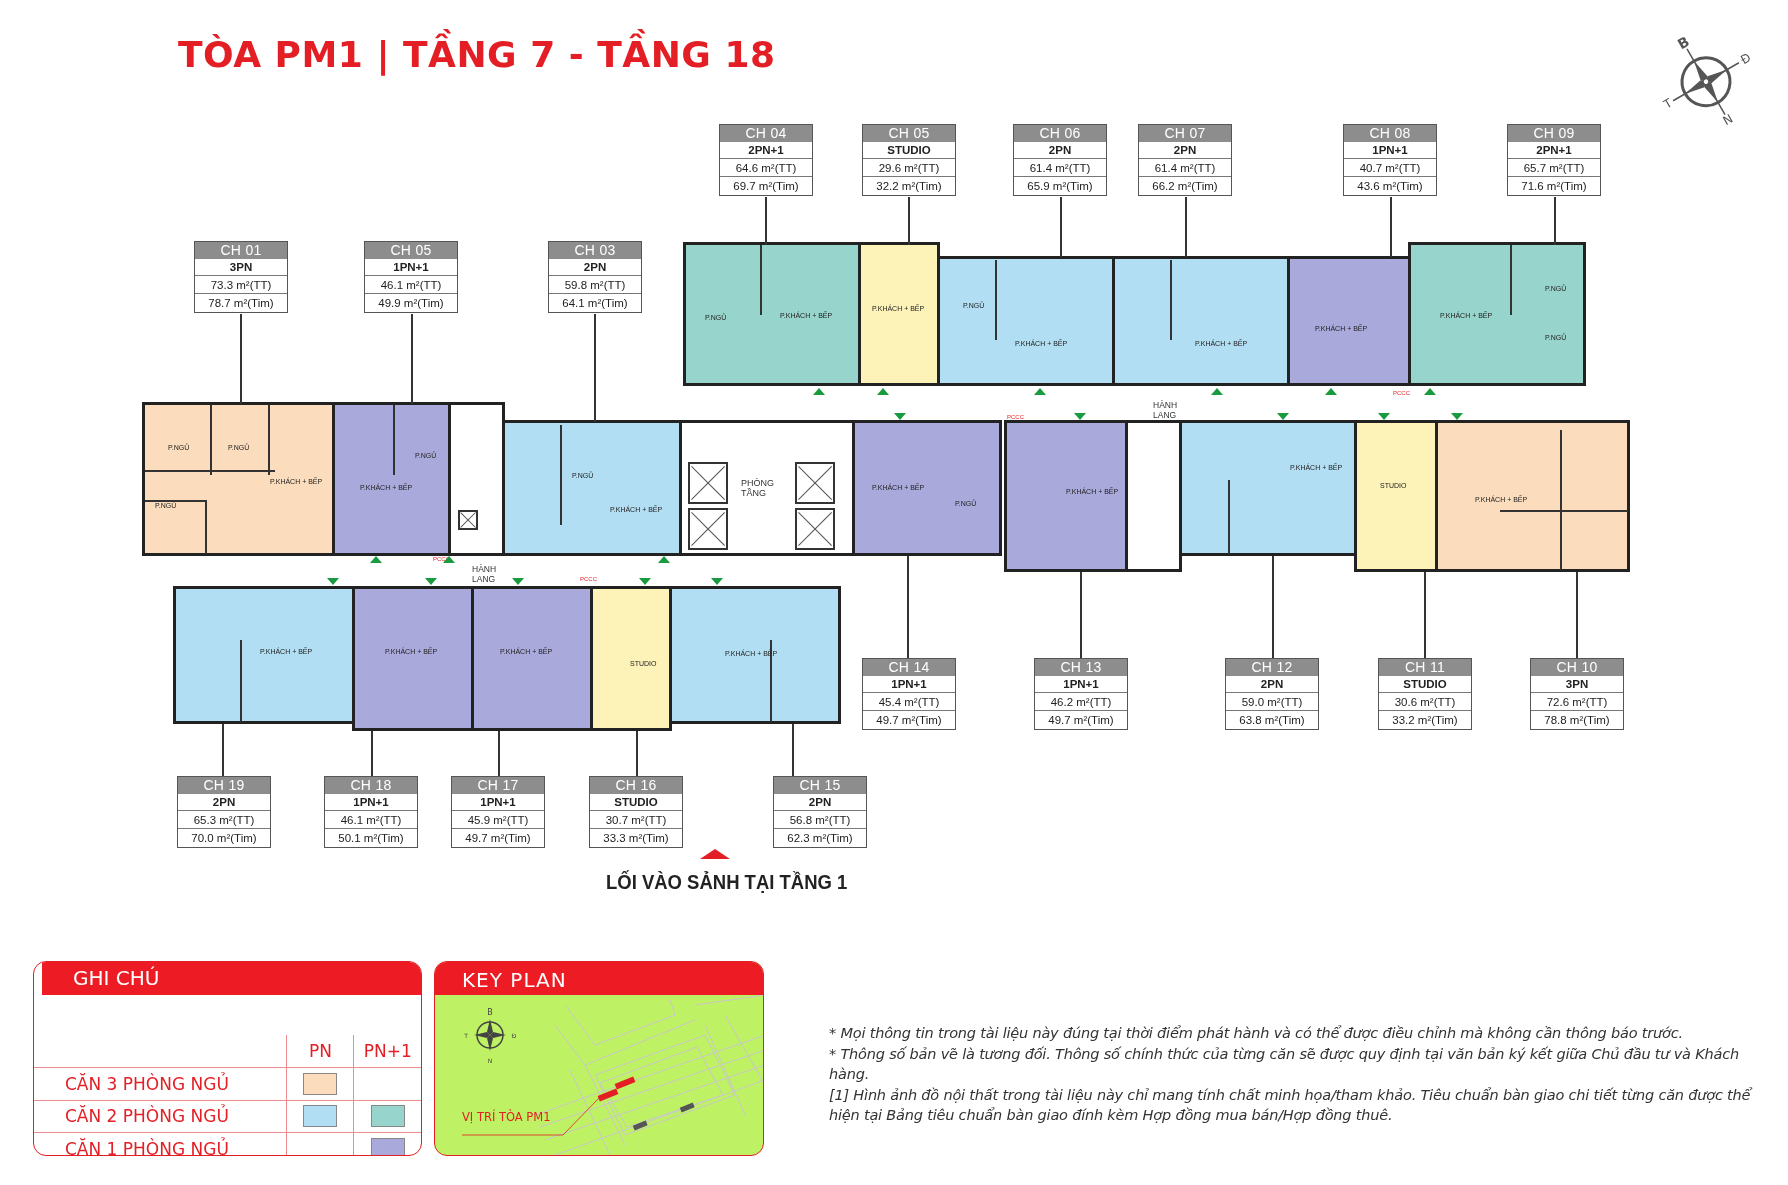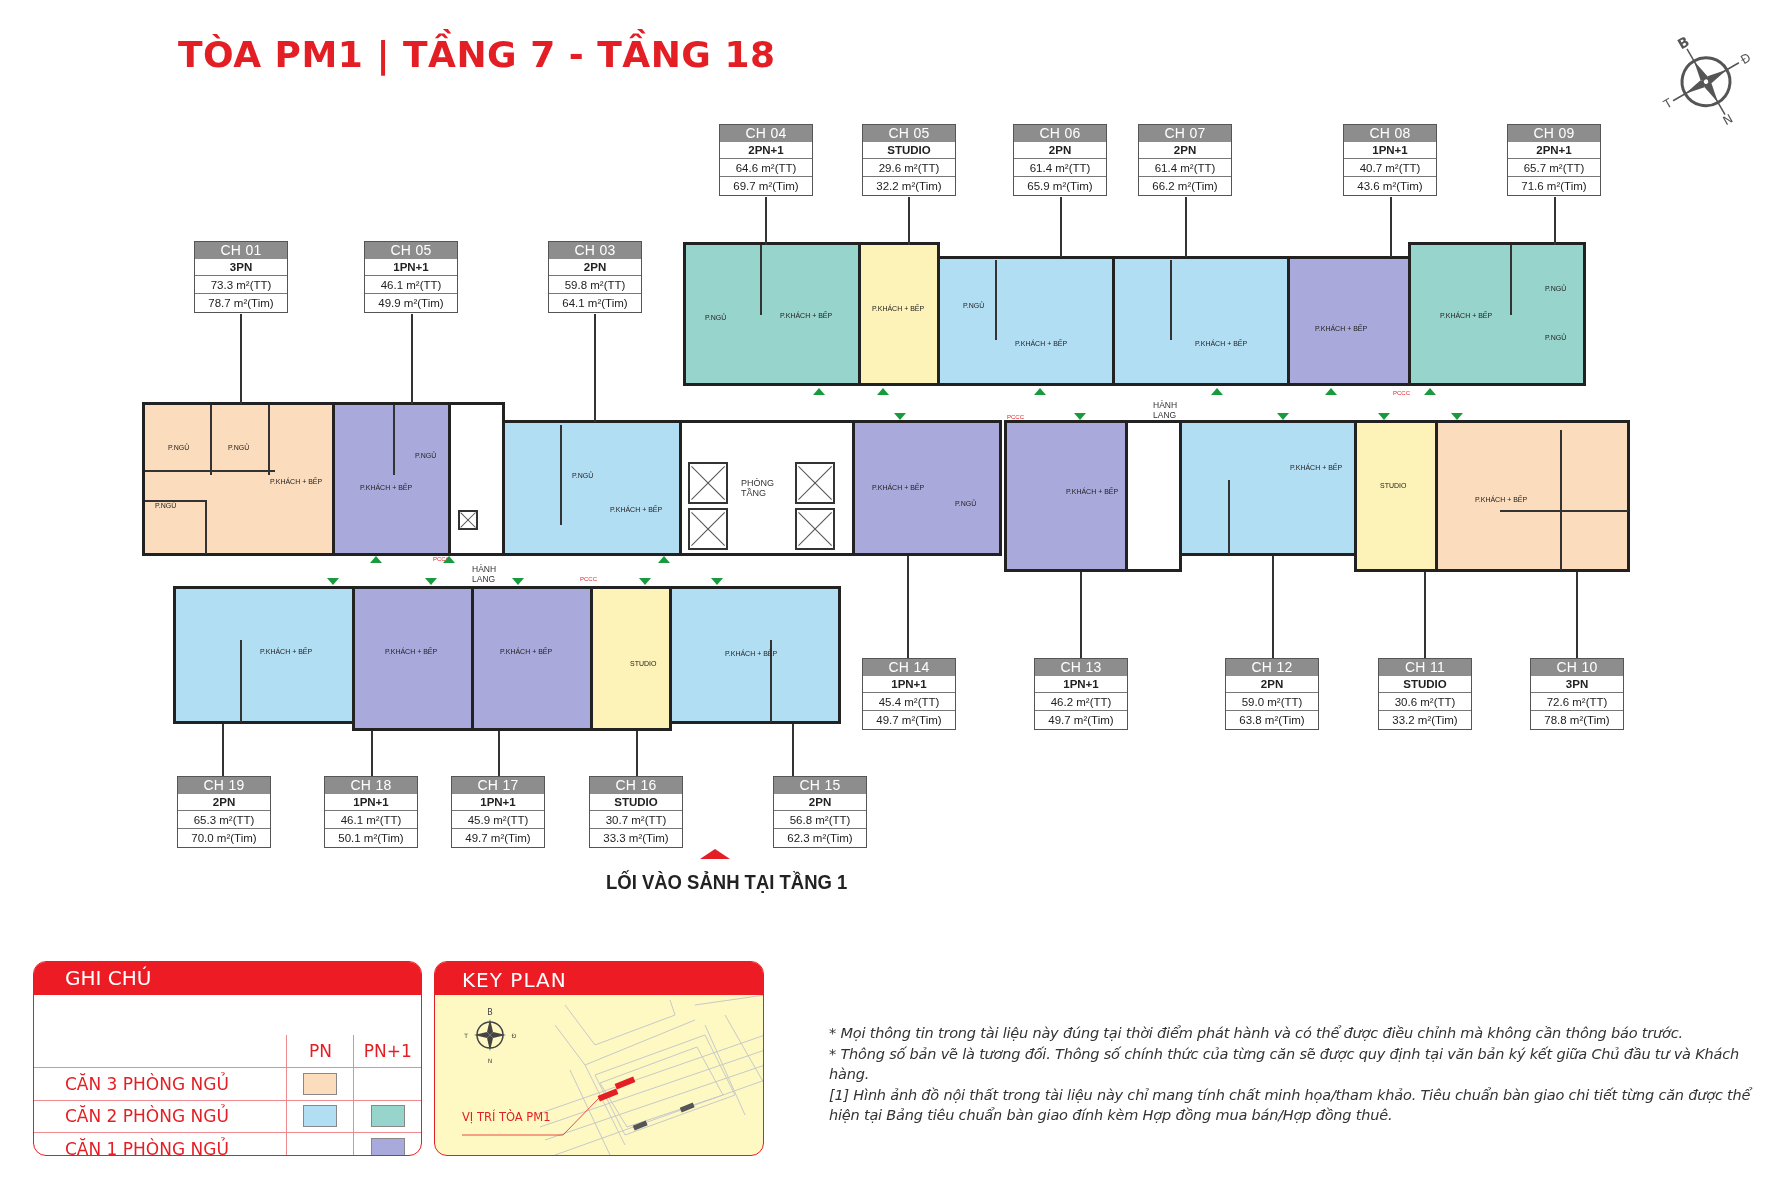--- a/index.html
+++ b/index.html
@@ -34,30 +34,30 @@
   .pccc { position: absolute; font-size: 6px; color: #e31e24; }
   .lift { position: absolute; border: 2px solid #333; background: #fff; }
   .lift::before, .lift::after { content: ""; position: absolute; left: 50%; top: 50%; width: 130%; height: 1px; background: #555; }
   .lift::before { transform: translate(-50%,-50%) rotate(45deg); }
   .lift::after { transform: translate(-50%,-50%) rotate(-45deg); }
 
   .entrance-arrow { position: absolute; left: 700px; top: 849px; width: 0; height: 0; border-left: 15px solid transparent; border-right: 15px solid transparent; border-bottom: 10px solid #e31e24; }
   .entrance-lbl { position: absolute; left: 606px; top: 870px; font-size: 21px; font-weight: bold; color: #222; font-family: "Liberation Sans", sans-serif; transform: scaleX(0.88); transform-origin: left; }
 
   .legend { position: absolute; left: 33px; top: 961px; width: 389px; height: 195px; border: 1.5px solid #e31e24; border-radius: 13px; overflow: hidden; }
-  .legend .lh { height: 33px; background: #ed1c24; color: #fff; font-size: 20px; padding-left: 31px; line-height: 33px; font-family: "DejaVu Sans", sans-serif; }
+  .legend .lh { height: 33px; background: #ed1c24; color: #fff; font-size: 20px; padding-left: 31px; line-height: 33px; font-family: "DejaVu Sans", sans-serif; margin-left: 8px; }
   .legend table { border-collapse: collapse; width: 100%; margin-top: 40px; }
   .legend td { border-top: 1px solid #ef8b8f; height: 32.5px; color: #e31e24; font-size: 17px; font-family: "DejaVu Sans", sans-serif; }
   .legend td.nm { padding-left: 31px; width: 245px; border-right: 1px solid #ef8b8f; }
   .legend td.c { width: 65px; text-align: center; border-right: 1px solid #ef8b8f; }
   .legend td.c:last-child { border-right: none; }
   .legend tr:first-child td { border-top: none; }
   .sw { display: inline-block; width: 34px; height: 22px; border: 1px solid #888; vertical-align: middle; }
 
-  .keyplan { position: absolute; left: 434px; top: 961px; width: 330px; height: 195px; border: 1.5px solid #e31e24; border-radius: 13px; overflow: hidden; background: #fef9c3; }
+  .keyplan { position: absolute; left: 434px; top: 961px; width: 330px; height: 195px; border: 1.5px solid #e31e24; border-radius: 13px; overflow: hidden; background: #bef264; }
   .keyplan .kh { height: 33px; background: #ed1c24; color: #fff; font-size: 20px; padding-left: 27px; line-height: 36px; font-family: "DejaVu Sans", sans-serif; letter-spacing: 1px; }
   .keyplan svg { position: absolute; left: 0; top: 33px; }
   .kp-lbl { position: absolute; left: 27px; top: 148px; font-size: 11.5px; color: #e31e24; font-family: "DejaVu Sans", sans-serif; }
 
   .notes { position: absolute; left: 829px; top: 1023px; width: 930px; font-size: 14.5px; font-style: italic; color: #333; line-height: 20.5px; font-family: "DejaVu Sans", sans-serif; letter-spacing: -0.2px; }
   .notes p { margin: 0; }
 </style>
 </head>
 <body>
 

